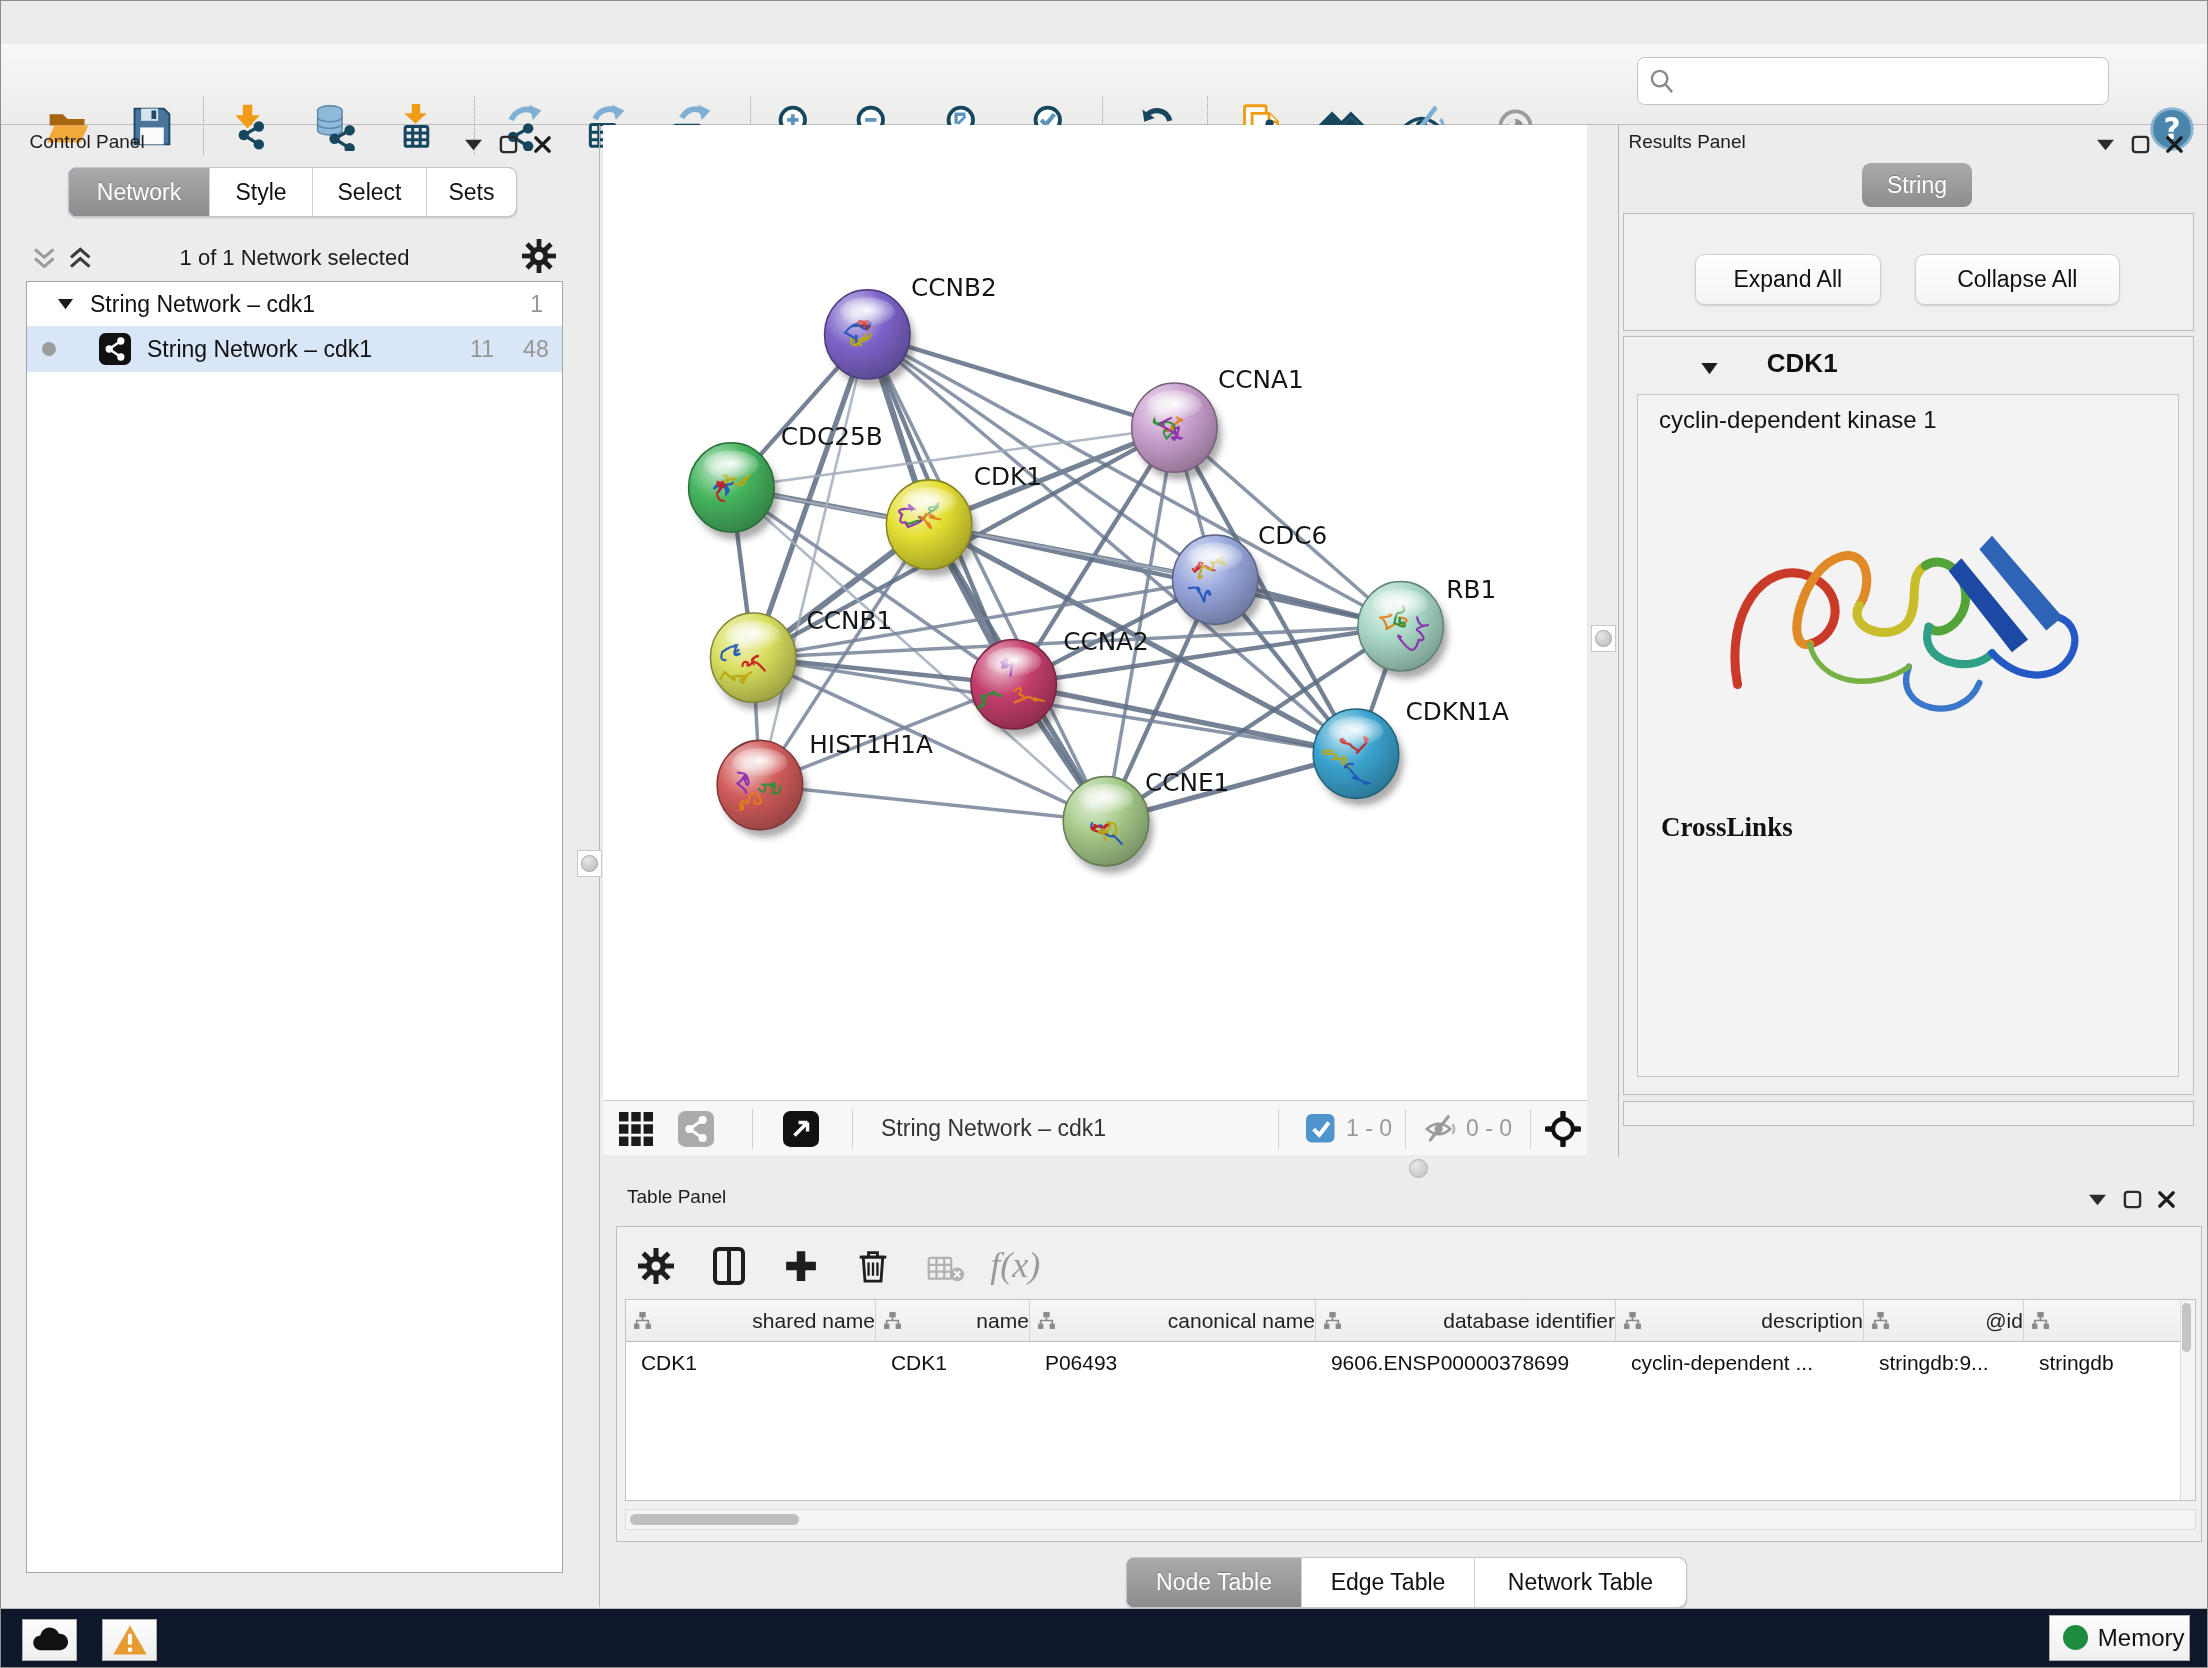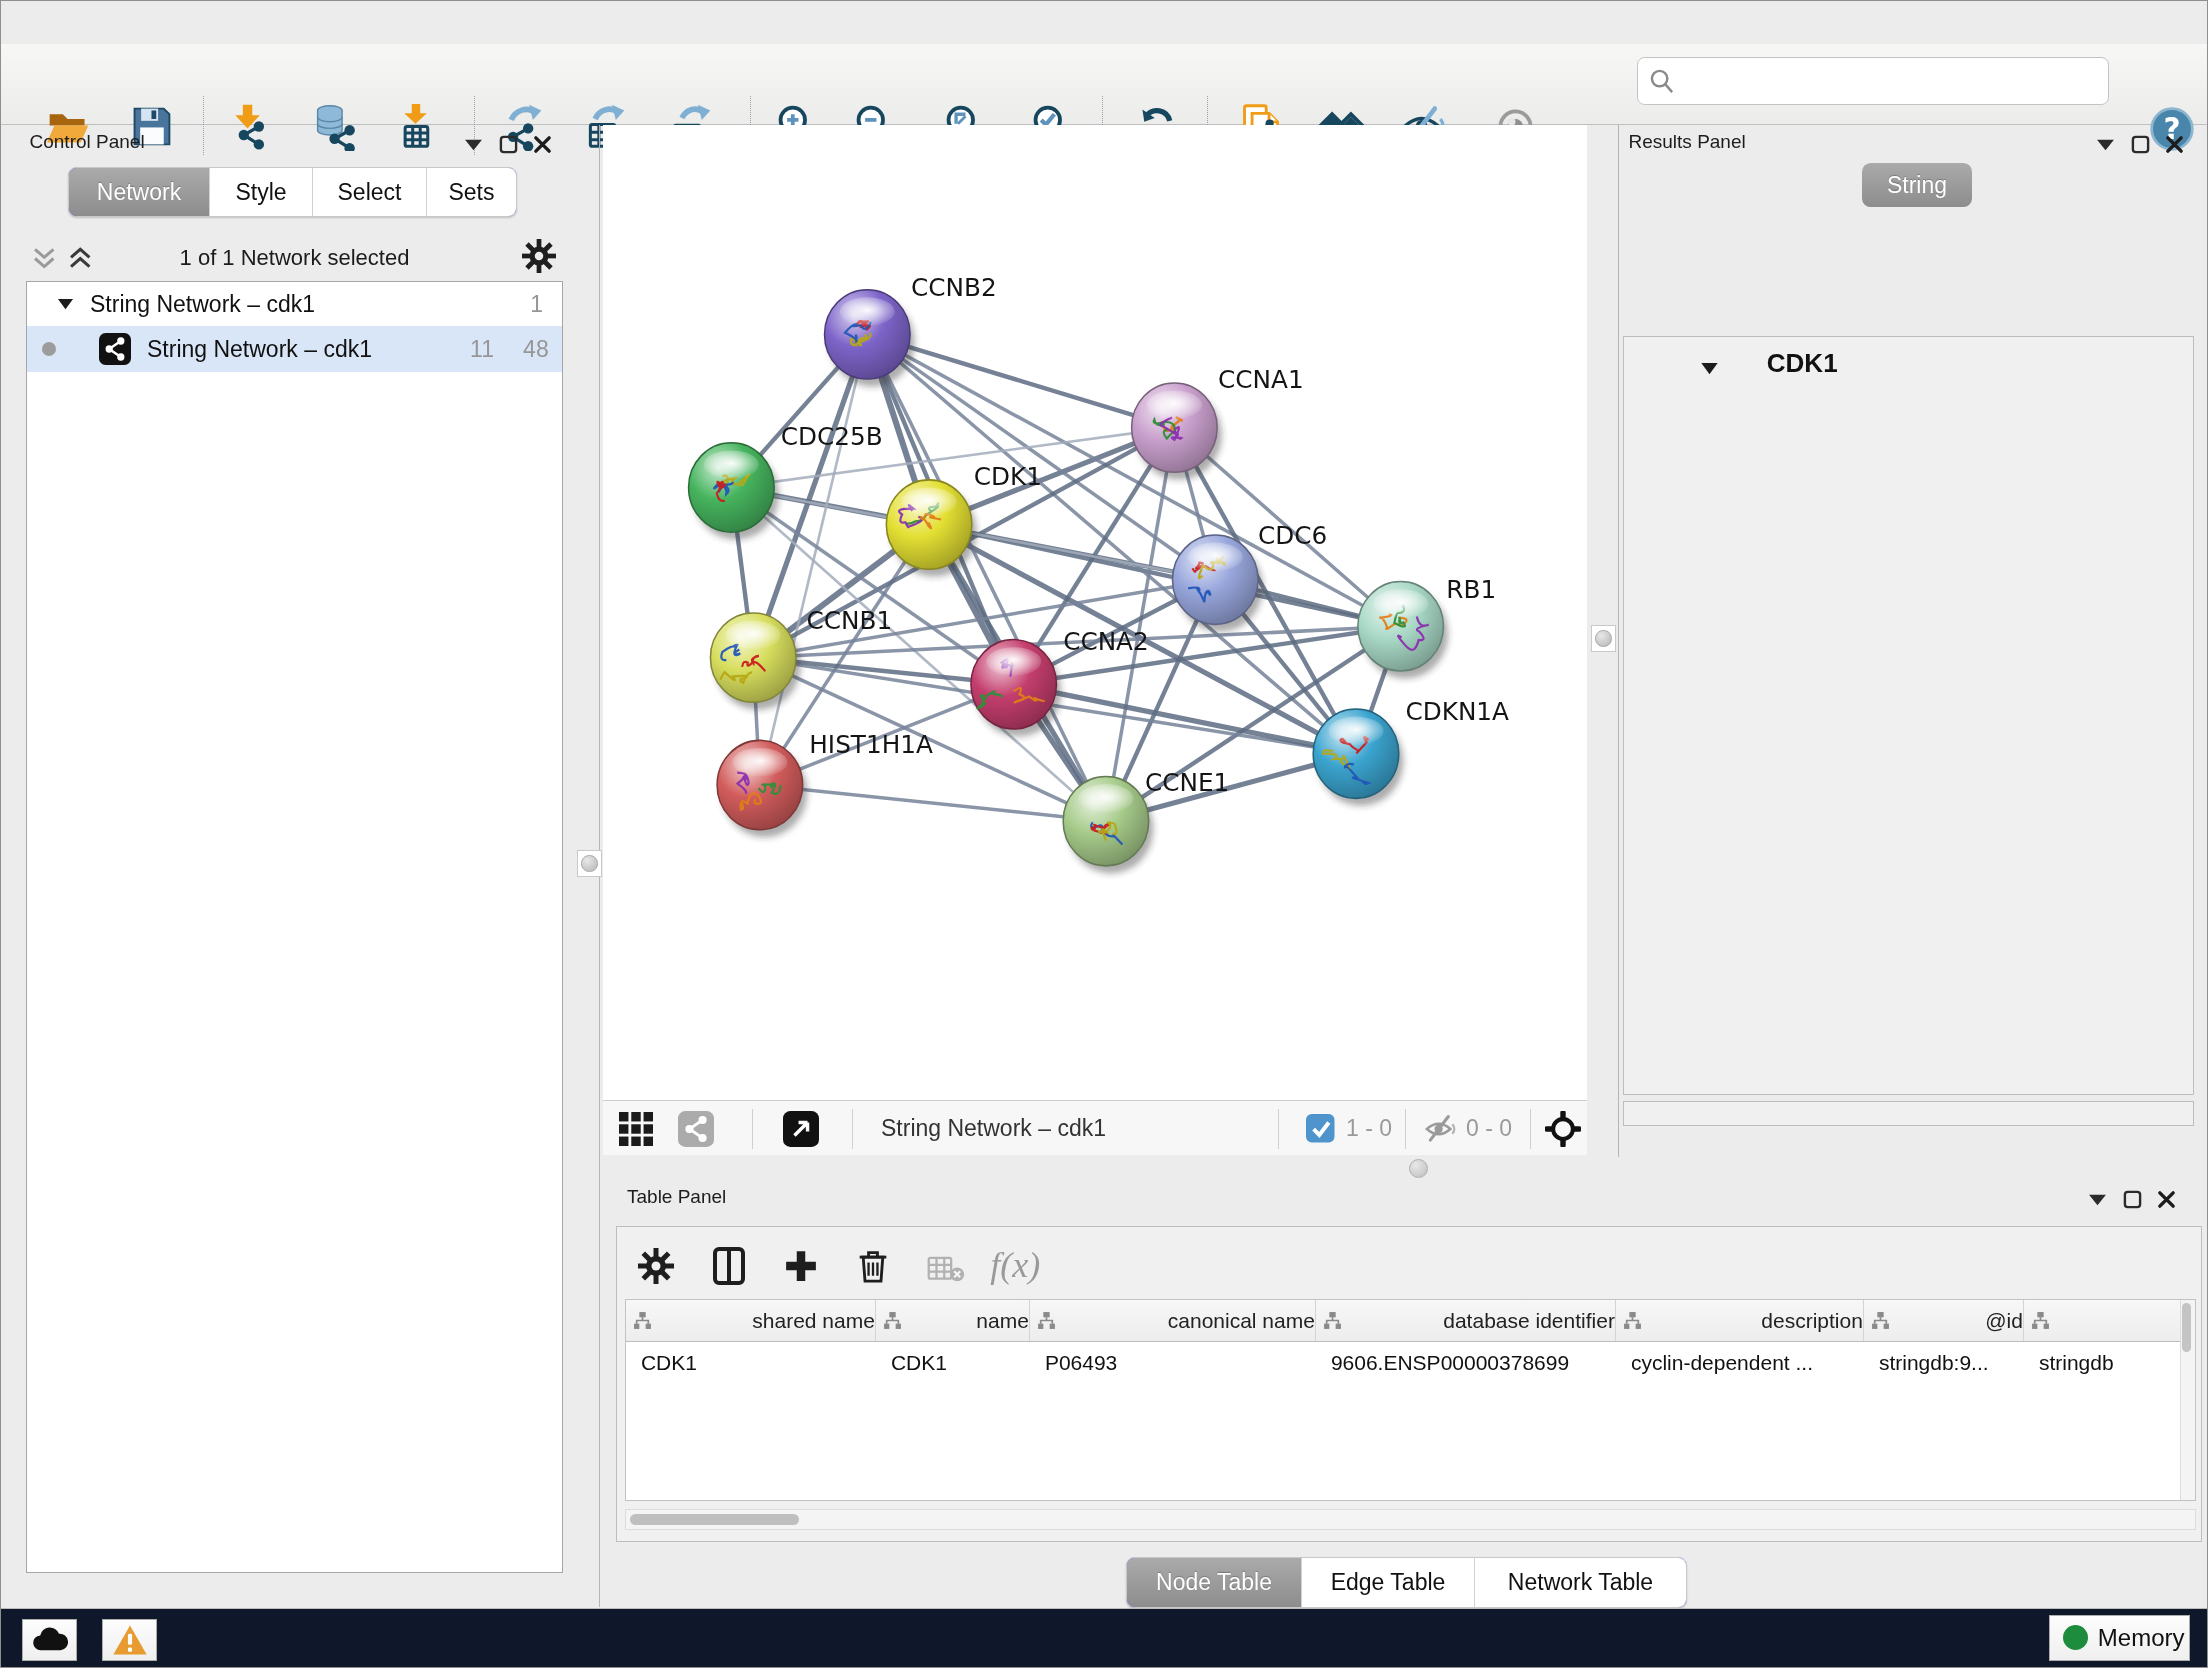--- a/index.html
+++ b/index.html
@@ -553,25 +553,48 @@
           <path d="M2 3h18l-9 11z" fill="#2b2b2b"></path>
         </svg>
       <svg width="19" height="19" viewBox="0 0 20 20">
           <rect x="2" y="2" width="16" height="16" rx="3" fill="none" stroke="#2b2b2b" stroke-width="2.5"></rect>
         </svg>
       <svg width="19" height="19" viewBox="0 0 20 20">
           <path d="M3 3l14 14M17 3L3 17" stroke="#1c1c1c" stroke-width="3.6" stroke-linecap="round"></path>
         </svg>
     </div>
     <div class="abs" style="left:243px;top:38px;width:110px;height:44px;background:linear-gradient(#aaaaaa,#8d8d8d);border-radius:8.6px;color:#fff;font-size:23px;display:flex;align-items:center;justify-content:center;text-shadow:0 -1px 1px rgba(0,0,0,.25);">String</div>
+    <div class="box" style="left:3.8px;top:88px;width:571px;height:118px;">
+      <div class="rbtn" style="left:71px;top:40px;width:186px;height:51px;">Expand All</div>
+      <div class="rbtn" style="left:291px;top:40px;width:205px;height:51px;">Collapse All</div>
+    </div>
     <div class="box" style="left:3.8px;top:211px;width:571px;height:759px;">
       <svg width="19" height="14.3" viewBox="0 0 18 14" style="position:absolute;left:76px;top:24px;">
           <path d="M1 2h16l-8 11z" fill="#1c1c1c"></path>
         </svg>
       <div class="abs" style="left:143px;top:11.4px;font-size:26px;font-weight:bold;color:#111;">CDK1</div>
+      <div class="abs" style="left:13.3px;top:57px;width:542px;height:683px;background:#f3f3f3;border:1px solid #c6c6c6;box-sizing:border-box;">
+        <div class="abs" style="left:21px;top:11.4px;font-size:24px;color:#111;">cyclin-dependent kinase 1</div>
+        <svg width="476" height="361" viewBox="0 0 520 400" style="position:absolute;left:33px;top:55px;">
+          <g fill="none" stroke-linecap="round">
+            <path d="M70 260 C55 180 100 120 150 140 C190 156 185 205 150 215" stroke="#c93a28" stroke-width="10"></path>
+            <path d="M150 215 C120 224 140 130 185 118 C215 110 220 150 205 172" stroke="#df8a26" stroke-width="10"></path>
+            <path d="M205 172 C190 200 245 215 260 188 C272 166 258 140 278 128" stroke="#c9bd2c" stroke-width="10"></path>
+            <path d="M278 128 C305 112 335 150 318 182 C308 200 290 205 282 196" stroke="#53a339" stroke-width="10"></path>
+            <path d="M282 196 C268 235 330 250 352 225" stroke="#2f9f85" stroke-width="9"></path>
+            <path d="M352 225 C380 255 420 258 438 230 C450 210 442 190 425 185" stroke="#2458c4" stroke-width="8"></path>
+            <path d="M260 240 C240 290 320 305 338 258" stroke="#3a76c9" stroke-width="7"></path>
+            <path d="M150 215 C160 260 220 268 260 240" stroke="#77b043" stroke-width="6"></path>
+          </g>
+          <path d="M352 95 L430 185 L412 200 L338 110 Z" fill="#2e63b5"></path>
+          <path d="M318 120 L392 210 L374 224 L304 134 Z" fill="#1c49a3"></path>
+        </svg>
+        <div class="abs" style="left:23px;top:417px;font-family:'Liberation Serif',serif;font-size:27px;font-weight:bold;color:#111;">CrossLinks</div>
+        <div id="xlinks"></div>
+      </div>
     </div>
     <div class="box" style="left:3.8px;top:976px;width:571px;height:25px;"></div>
   </div>
 
   <div class="abs" style="left:602px;top:1179px;width:1606px;height:426px;">
     <div class="abs ptitle" style="left:24px;top:5.7px;">Table Panel</div>
     <div class="wicons" style="left:1484px;top:9.5px;">
       <svg width="21" height="15" viewBox="0 0 22 16">
           <path d="M2 3h18l-9 11z" fill="#2b2b2b"></path>
         </svg>

